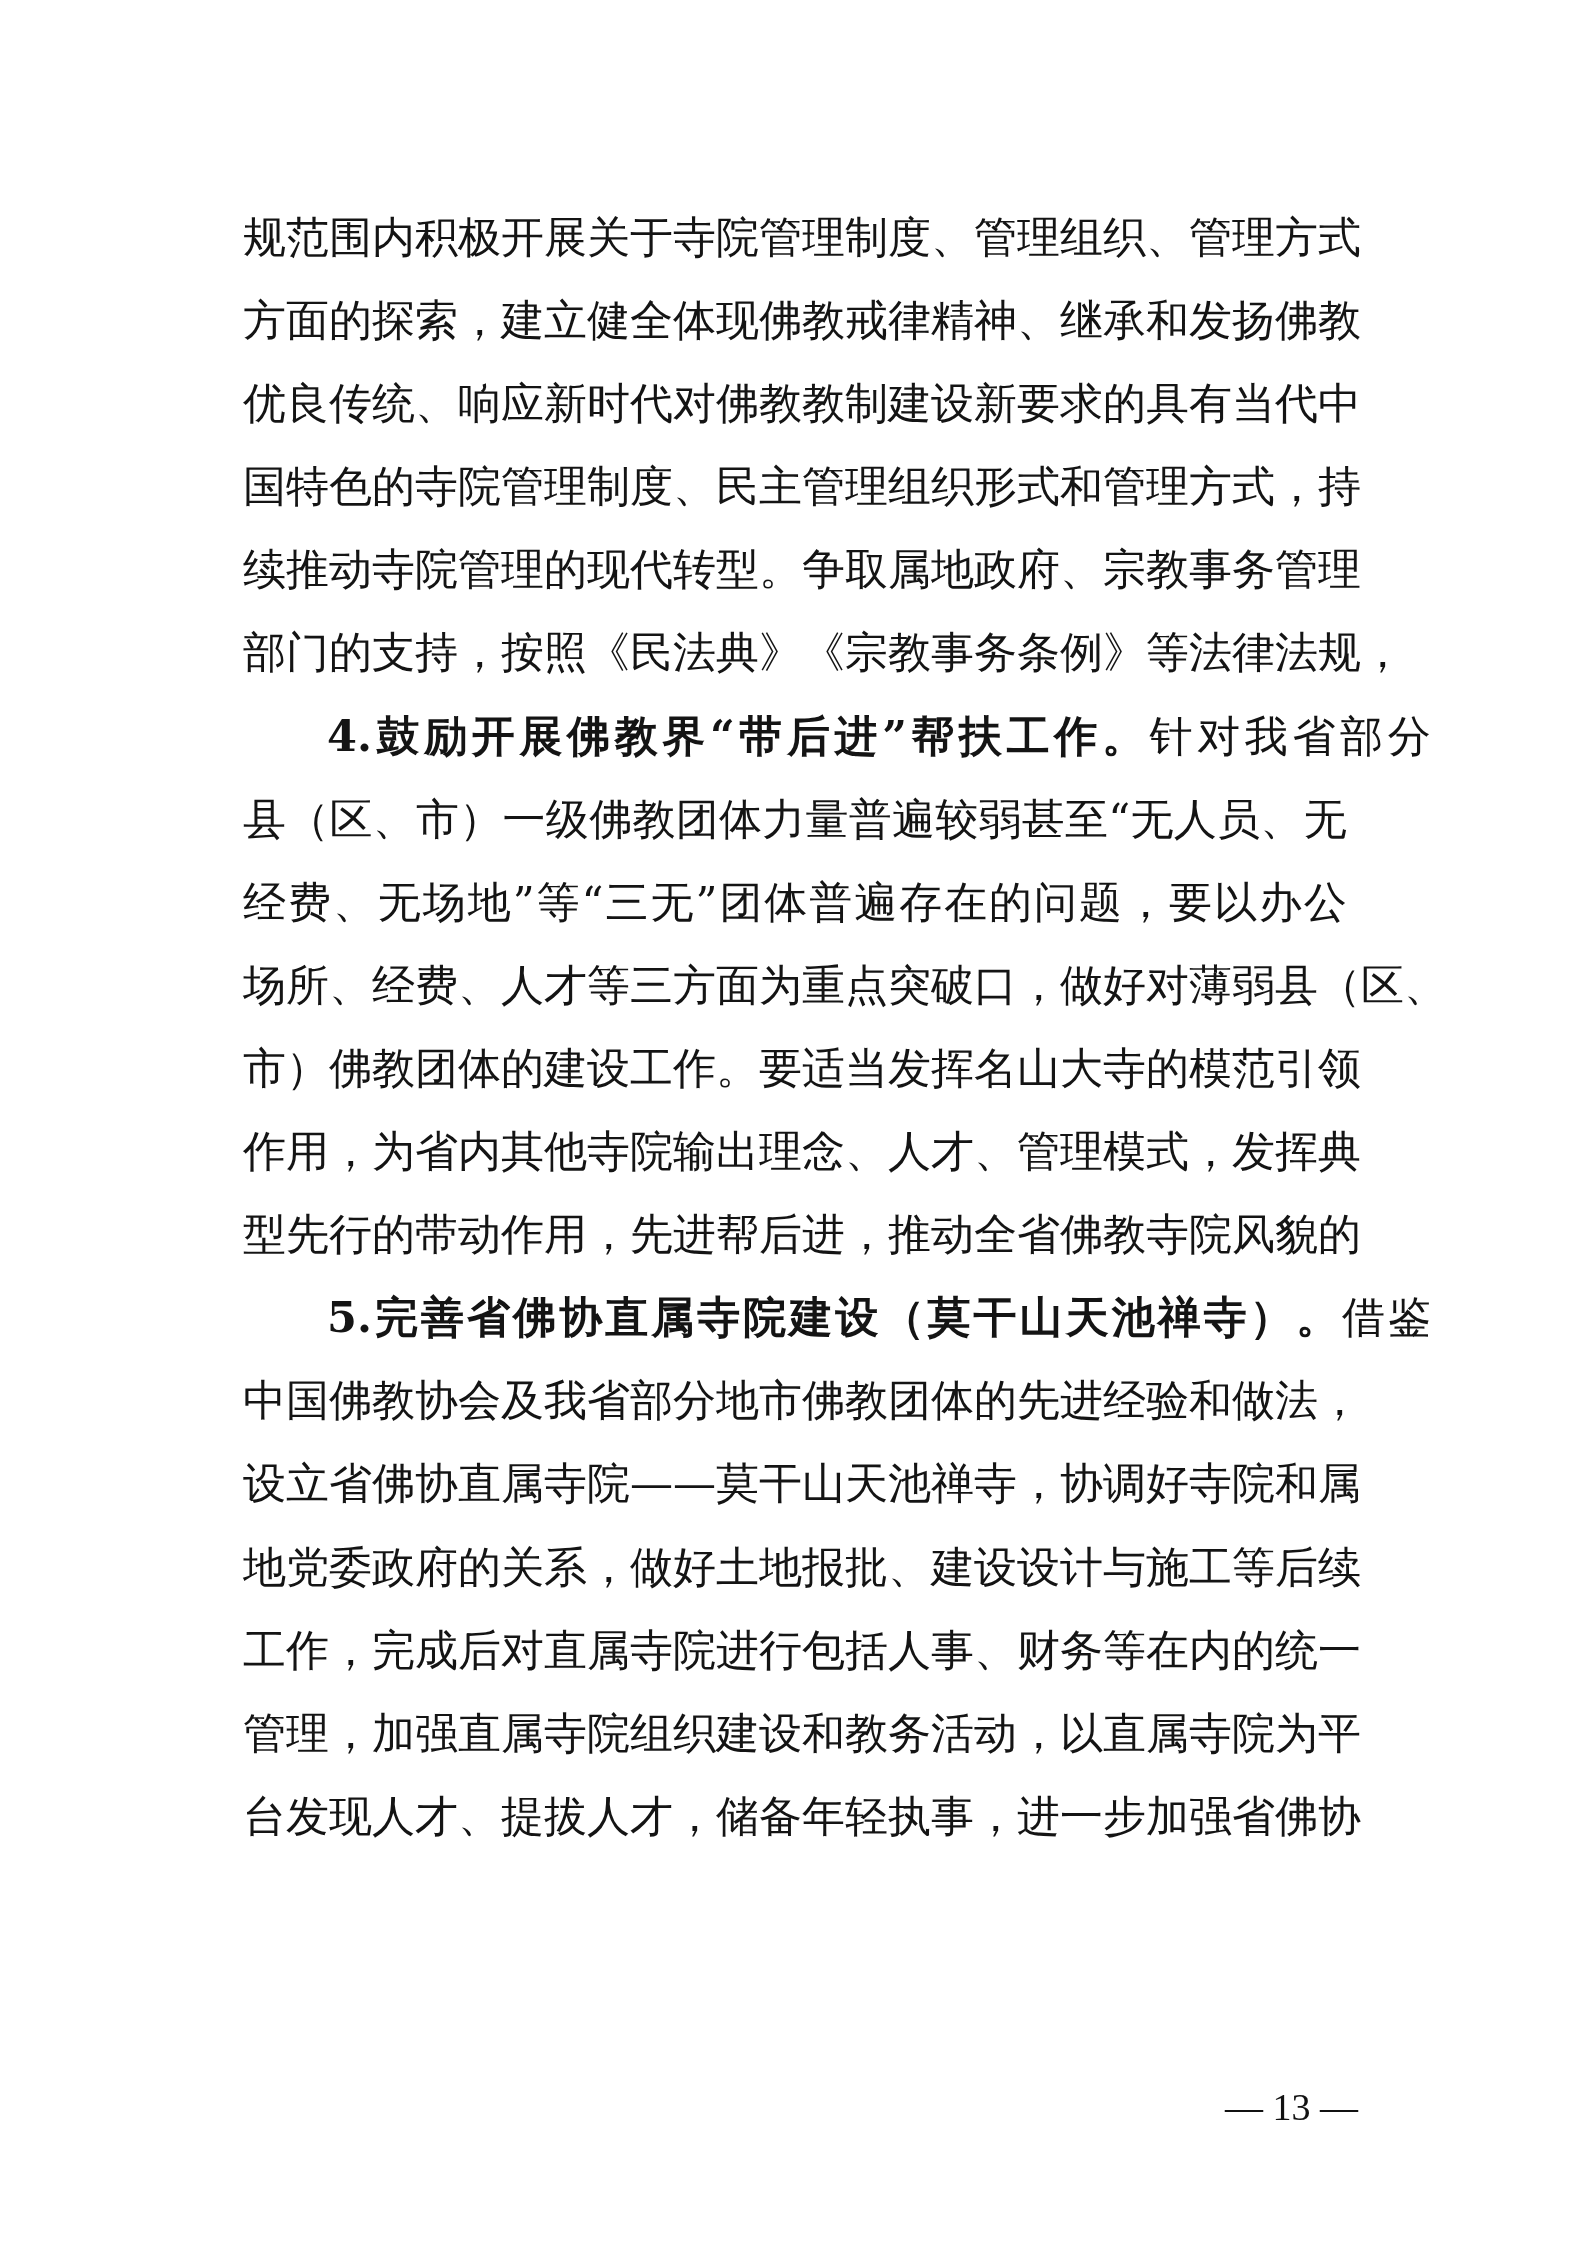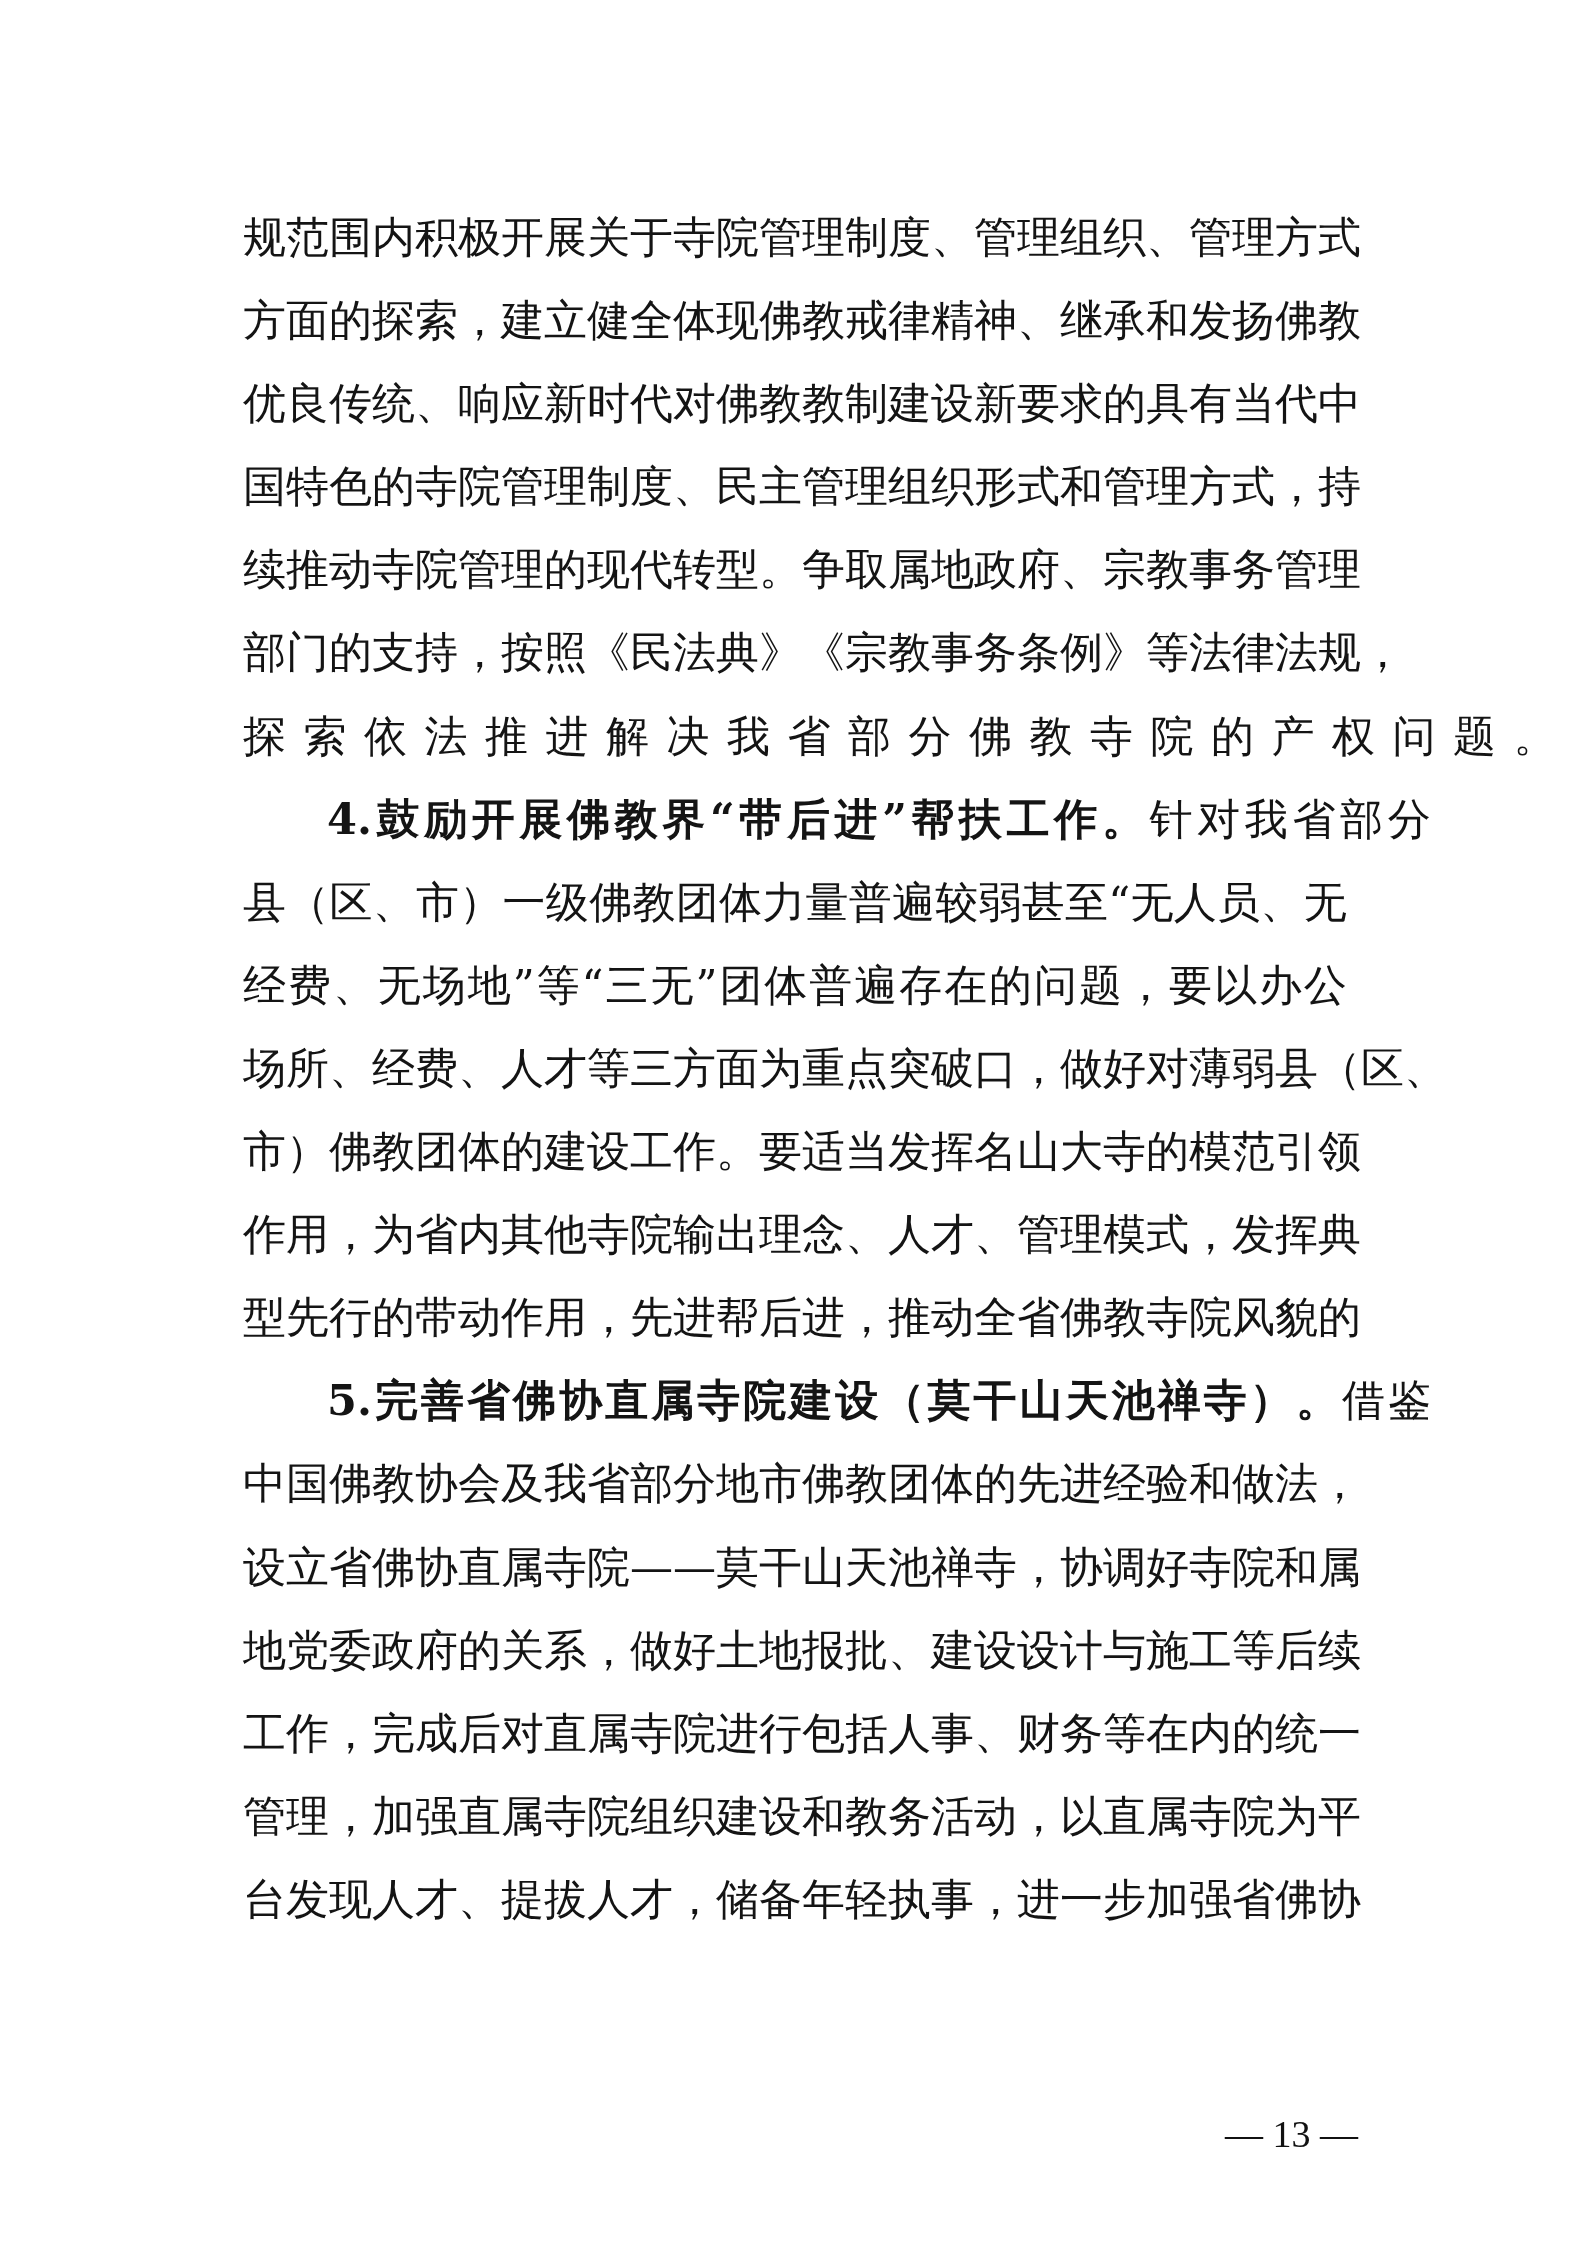--- a/index.html
+++ b/index.html
@@ -53,21 +53,20 @@
     left: 1225px;
     top: 2082px;
     width: 120px;
     height: 50px;
     line-height: 50px;
     font-family: "Liberation Serif", "DejaVu Serif", serif;
     font-size: 38px;
     text-align: center;
     color: #111;
     white-space: nowrap;
-    margin-top: 27px;
   }
   .char-spread {
     display: flex;
     justify-content: space-between;
     width: 100%;
   }
 </style>
 </head>
 <body>
 
@@ -236,21 +235,20 @@
         <span>条</span>
         <span>例</span>
         <span>》</span>
         <span>等</span>
         <span>法</span>
         <span>律</span>
         <span>法</span>
         <span>规</span>
         <span>，</span>
       </div>
-    <div class="line last">探索依法推进解决我省部分佛教寺院的产权问题。</div>
 
     <div class="line char-spread indent">
         <span class="heading">4.</span>
         <span class="heading">鼓</span>
         <span class="heading">励</span>
         <span class="heading">开</span>
         <span class="heading">展</span>
         <span class="heading">佛</span>
         <span class="heading">教</span>
         <span class="heading">界</span>

